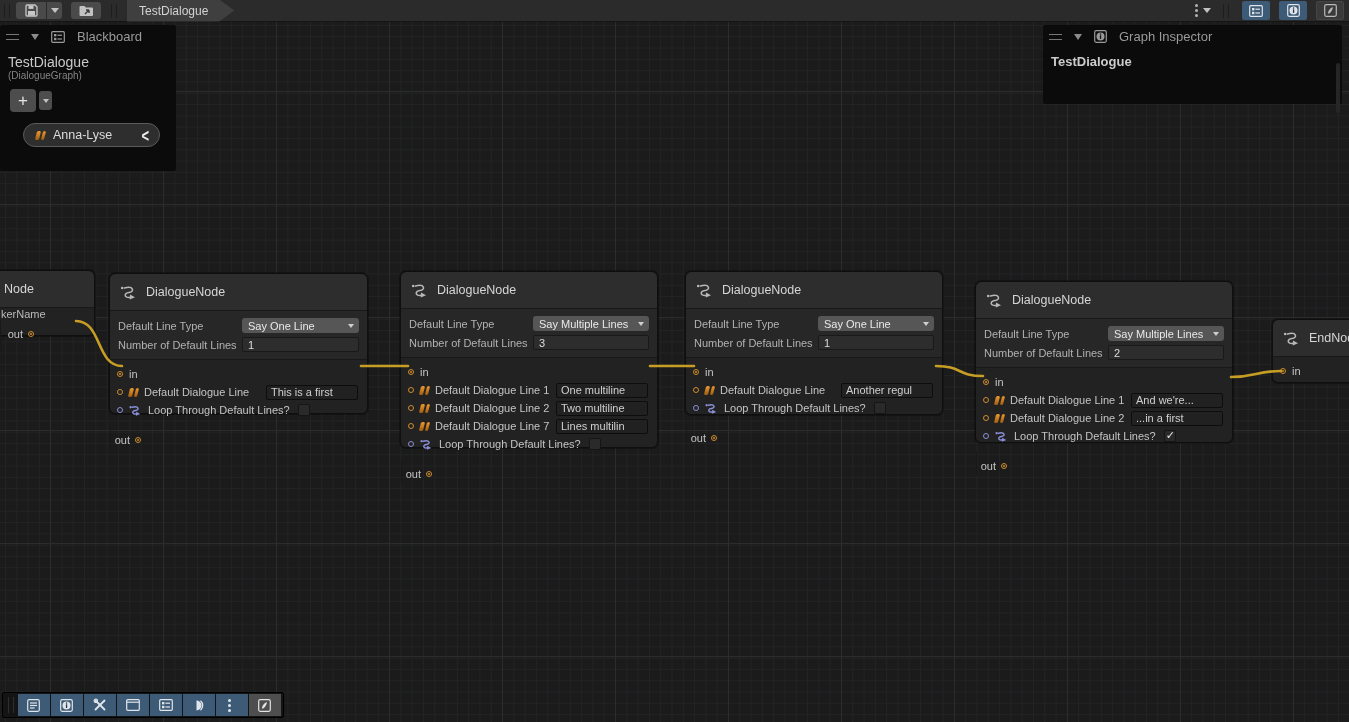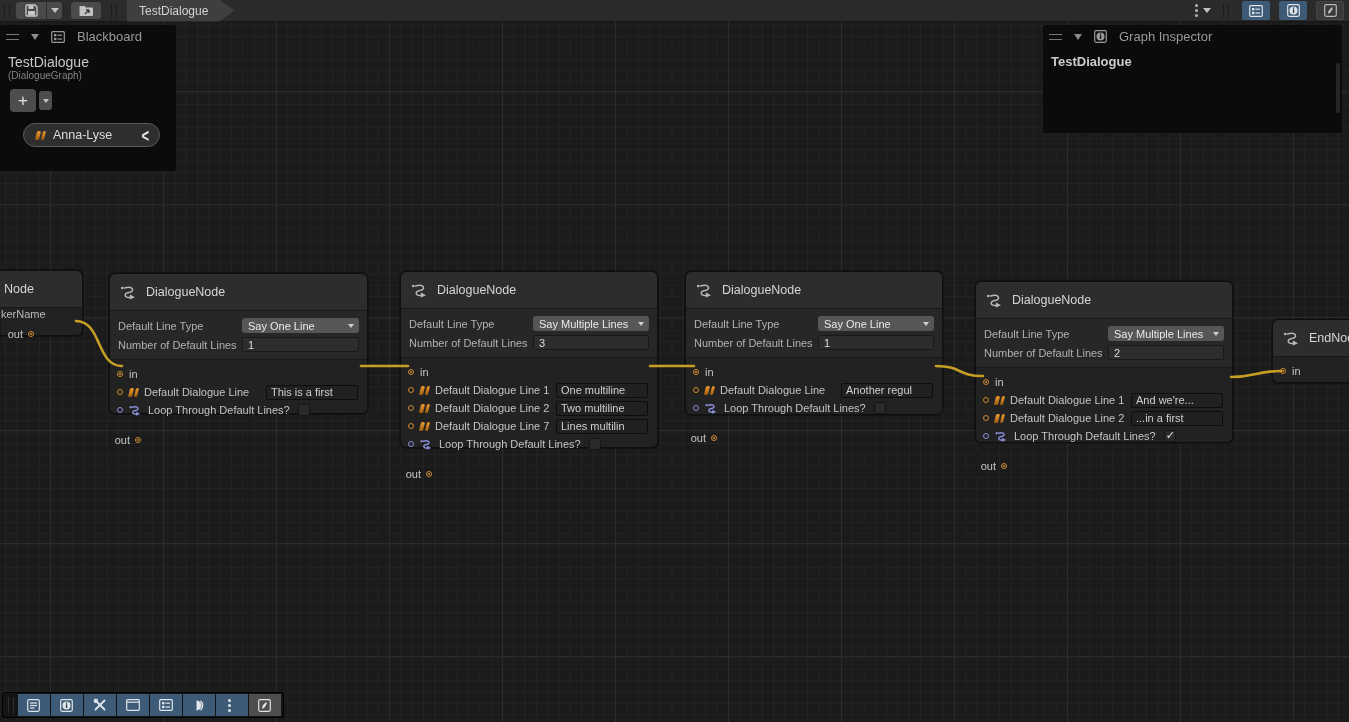--- a/index.html
+++ b/index.html
@@ -34,21 +34,21 @@
   #topbar-right { margin-left:auto; display:flex; align-items:center; padding-right:5px; }
   .dots-col { display:inline-flex; flex-direction:column; gap:2px; margin-right:5px; }
   .dots-col i { width:3px; height:3px; border-radius:50%; background:#b5b5b5; }
   .sq-btn { width:28px; height:19px; border-radius:2px; display:flex; align-items:center; justify-content:center; margin-left:9px; }
   .sq-btn.blue { background:#3d5a76; }
   .sq-btn.gray { background:#3a3a3a; border:1px solid #454545; }
 
   
   .panel { position:absolute; background:#0b0b0b; z-index:30; border-radius:2px; }
   #blackboard { left:0; top:25px; width:176px; height:146px; }
-  #inspector  { left:1043px; top:25px; width:299px; height:108px; }
+  #inspector  { left:1043px; top:25px; width:299px; height:79px; }
   .panel-head { display:flex; align-items:center; height:23px; padding:0 6px; color:#9a9a9a; font-size:13px; gap:12px; }
   .drag-lines { width:13px; height:6px; border-top:1.5px solid #777; border-bottom:1.5px solid #777; }
   .tri-down { width:0; height:0; border-left:4.5px solid transparent; border-right:4.5px solid transparent; border-top:6px solid #8b8b8b; }
   .bb-graphname { color:#c9c9c9; font-size:14px; padding:6px 8px 0 8px; }
   .bb-graphtype { color:#848484; font-size:10px; padding:0 8px; }
   .bb-addrow { display:flex; align-items:center; padding:8px 8px 0 10px; }
   .bb-add { width:26px; height:23px; background:#4d4d4d; border-radius:4px; color:#e4e4e4; font-size:17px;
     display:flex; align-items:center; justify-content:center; }
   .bb-addarrow { width:13px; height:19px; background:#4d4d4d; border-radius:3px; margin-left:3px;
     display:flex; align-items:center; justify-content:center; }
@@ -92,21 +92,21 @@
     border:1px solid #0d0d0d; border-radius:2px; color:#cfcfcf; font-size:11px; display:flex;
     align-items:center; padding:0 4px; overflow:hidden; white-space:nowrap; }
   .checkbox { width:12px; height:12px; background:#2a2a2a; border:1px solid #151515; border-radius:2px;
     margin-left:2px; position:relative; flex:none; }
   .checkbox.checked::after { content:"✓"; position:absolute; left:1px; top:-2px; color:#e9e9e9; font-size:11px; font-weight:bold; }
   .out-col { width:37px; border-left:1px solid #181818; padding-top:5px; }
   .out-row { display:flex; align-items:center; justify-content:flex-end; gap:5px; height:18px;
     padding-right:6px; font-size:11px; color:#c4c4c4; }
 
   
-  #node-start { left:0; top:270px; width:83px; height:66px; border-left:none; border-radius:0 6px 6px 0; }
+  #node-start { left:0; top:270px; width:95px; height:66px; border-left:none; border-radius:0 6px 6px 0; }
   #node-start .node-head { border-radius:0 6px 0 0; padding:0 4px; }
   #node-start .node-body { height:27px; }
   #node-start .sp-label { flex:1; display:flex; align-items:center; font-size:11px; color:#bbbbbb; padding-left:1px; }
   #node-start .out-col { width:40px; padding-top:0; }
   #node-start .out-row { height:27px; }
   #node-d1 { left:109px; top:273px; width:259px; height:141px; }
   #node-d2 { left:400px; top:271px; width:258px; height:177px; }
   #node-d3 { left:685px; top:271px; width:258px; height:144px; }
   #node-d4 { left:975px; top:281px; width:258px; height:162px; }
   #node-end { left:1272px; top:319px; width:110px; height:64px; border-radius:6px 0 0 6px; }

